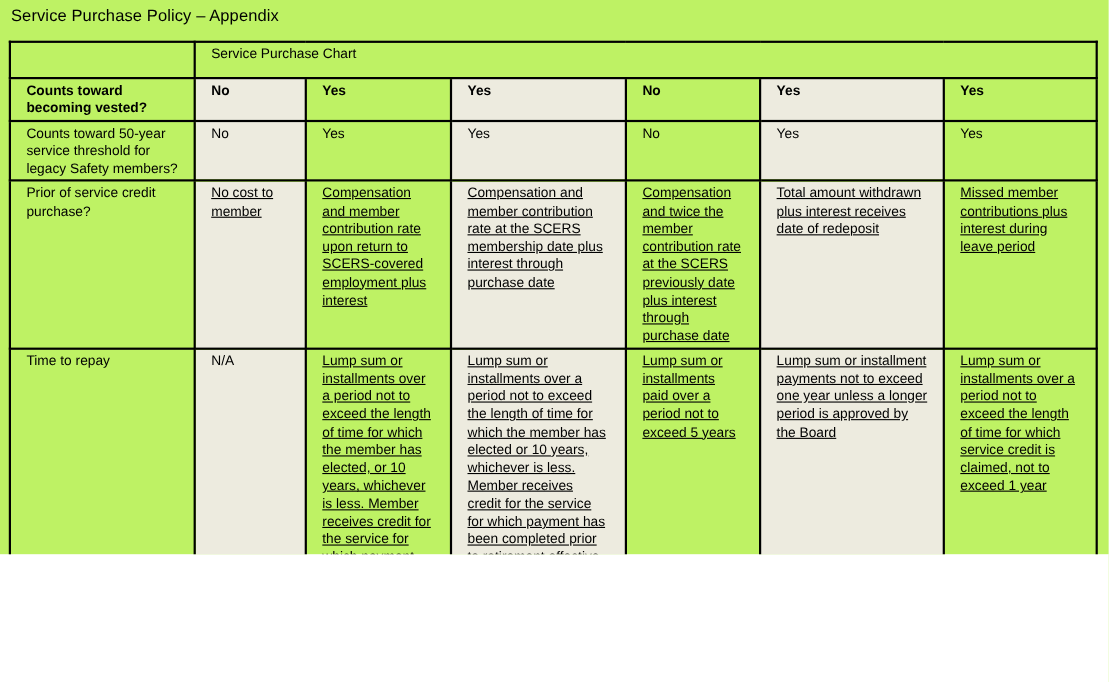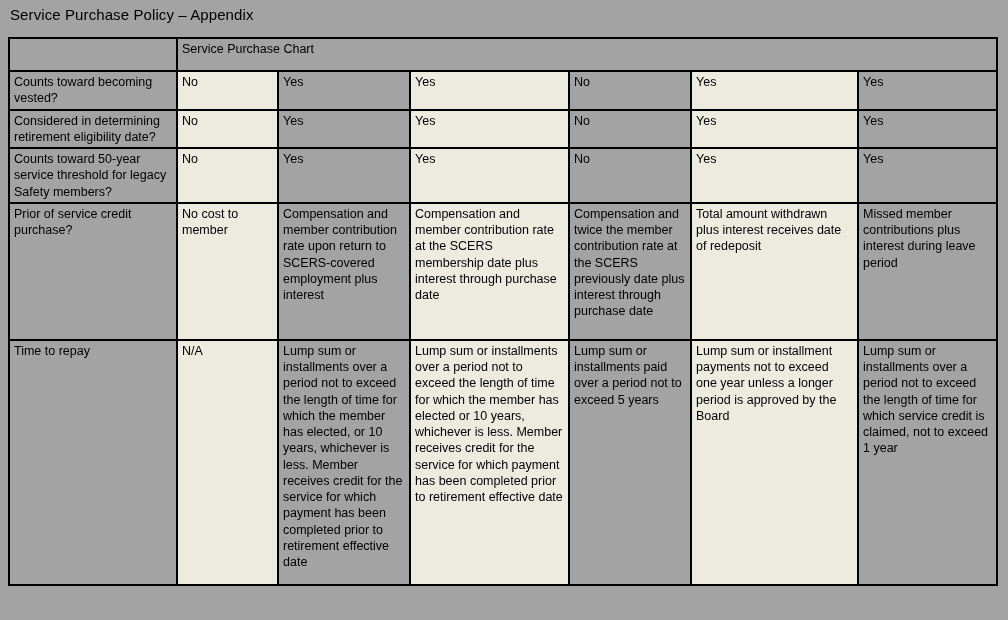--- a/index.html
+++ b/index.html
@@ -1,20 +1,20 @@
 <!DOCTYPE html>
 <html><head>
 <meta charset="utf-8">
 <style>
   html, body { margin: 0; padding: 0; background: #ffffff; }
   .frame {
     position: relative;
     width: 1008px;
-    height: 620px;
-    background: #a3a3a3;
+    height: 504px;
+    background: #bef264;
     font-family: "Liberation Sans", sans-serif;
     color: #000000;
     overflow: hidden;
   }
   .page-title {
     position: absolute;
     left: 10px;
     top: 6px;
     font-size: 15px;
     letter-spacing: 0.1px;
@@ -22,46 +22,46 @@
   table.spc {
     position: absolute;
     left: 8px;
     top: 37px;
     width: 988px;
     border-collapse: collapse;
     table-layout: fixed;
   }
   table.spc td {
     border: 2px solid #000000;
-    padding: 2px 4px;
+    padding: 2px 14px;
     font-size: 12.5px;
     line-height: 1.3;
     vertical-align: top;
     text-align: left;
     overflow: hidden;
     word-wrap: break-word;
   }
   td.chart-title {
     font-size: 19px;
     text-align: center;
     vertical-align: middle;
     padding: 4px;
   }
   td.colhead {
     text-align: center;
     vertical-align: middle;
   }
   td.c { text-align: center; vertical-align: middle; }
   td.ctop { text-align: center; vertical-align: top; }
-  td.t { text-align: left; vertical-align: top; }
+  td.t { text-align: left; vertical-align: top; text-decoration: underline; }
   td.lbl { text-align: left; vertical-align: top; }
   .shade { background: #EDEBDF; }
   tr.h1 { height: 33px; }
   tr.h2 { height: 37px; }
-  tr.r1 { height: 36px; }
+  tr.r1 { height: 36px; font-weight: bold; }
   tr.r2 { height: 36px; }
   tr.r3 { height: 52px; }
   tr.r4 { height: 137px; }
   tr.r5 { height: 245px; }
 </style>
 </head>
 <body>
 
 <div class="frame">
 
@@ -88,29 +88,20 @@
     <tr class="r1">
       <td class="lbl">Counts toward becoming vested?</td>
       <td class="c shade">No</td>
       <td class="c">Yes</td>
       <td class="c shade">Yes</td>
       <td class="c">No</td>
       <td class="c shade">Yes</td>
       <td class="c">Yes</td>
     </tr>
 
-    <tr class="r2">
-      <td class="lbl">Considered in determining retirement eligibility date?</td>
-      <td class="c shade">No</td>
-      <td class="c">Yes</td>
-      <td class="c shade">Yes</td>
-      <td class="c">No</td>
-      <td class="c shade">Yes</td>
-      <td class="c">Yes</td>
-    </tr>
 
     <tr class="r3">
       <td class="lbl">Counts toward 50-year service threshold for legacy Safety members?</td>
       <td class="c shade">No</td>
       <td class="c">Yes</td>
       <td class="c shade">Yes</td>
       <td class="c">No</td>
       <td class="c shade">Yes</td>
       <td class="c">Yes</td>
     </tr>

